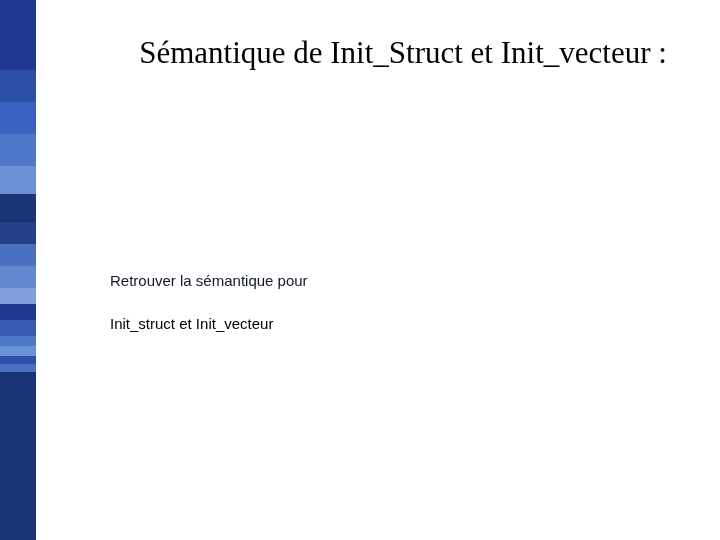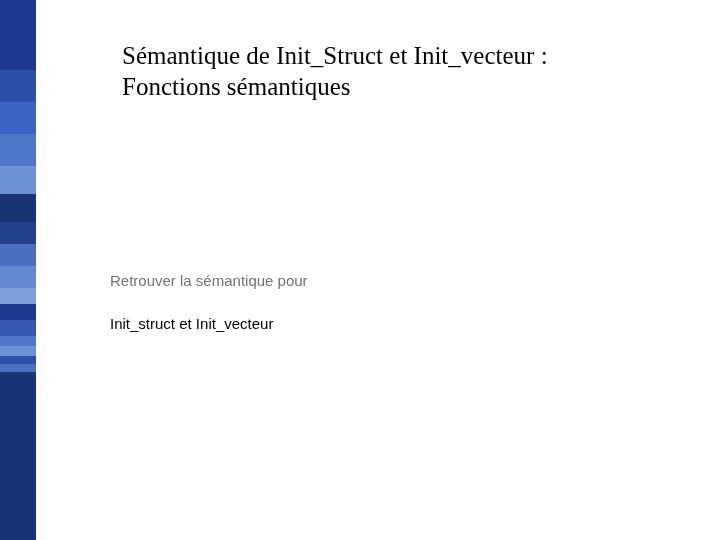--- a/index.html
+++ b/index.html
@@ -29,33 +29,34 @@
     width: 36px;
   }
   .content {
     position: absolute;
     left: 110px;
     top: 28px;
     right: 24px;
   }
   .title {
     font-family: "Times New Roman", Times, serif;
-    font-size: 25px;
+    font-size: 31px;
     line-height: 1.25;
     color: #000000;
     font-weight: 400;
-    margin: 12px;
+    margin: 6px;
+    text-align: center;
   }
   .body-text-1 {
     position: absolute;
     left: 110px;
     top: 272px;
     font-family: Arial, Helvetica, sans-serif;
     font-size: 15px;
-    color: #737373;
+    color: #0f172a;
   }
   .body-text-2 {
     position: absolute;
     left: 110px;
     top: 315px;
     font-family: Arial, Helvetica, sans-serif;
     font-size: 15px;
     font-weight: 400;
     color: #000000;
   }
@@ -81,20 +82,19 @@
       <div class="sb-block" style="background: rgb(80, 120, 200); height: 10px;"></div>
       <div class="sb-block" style="background: rgb(106, 146, 212); height: 10px;"></div>
       <div class="sb-block" style="background: rgb(44, 79, 168); height: 8px;"></div>
       <div class="sb-block" style="background: rgb(74, 112, 192); height: 8px;"></div>
       <div class="sb-block" style="background: rgb(25, 53, 117); height: 168px;"></div>
     </div>
 
   <div class="content">
     <h1 class="title">
       <span>Sémantique de Init_Struct et Init_vecteur :</span><br>
-      <span>Fonctions sémantiques</span>
     </h1>
   </div>
 
   <div class="body-text-1">Retrouver la sémantique pour</div>
   <div class="body-text-2">Init_struct et Init_vecteur</div>
 
 </div>
 
 </body></html>

